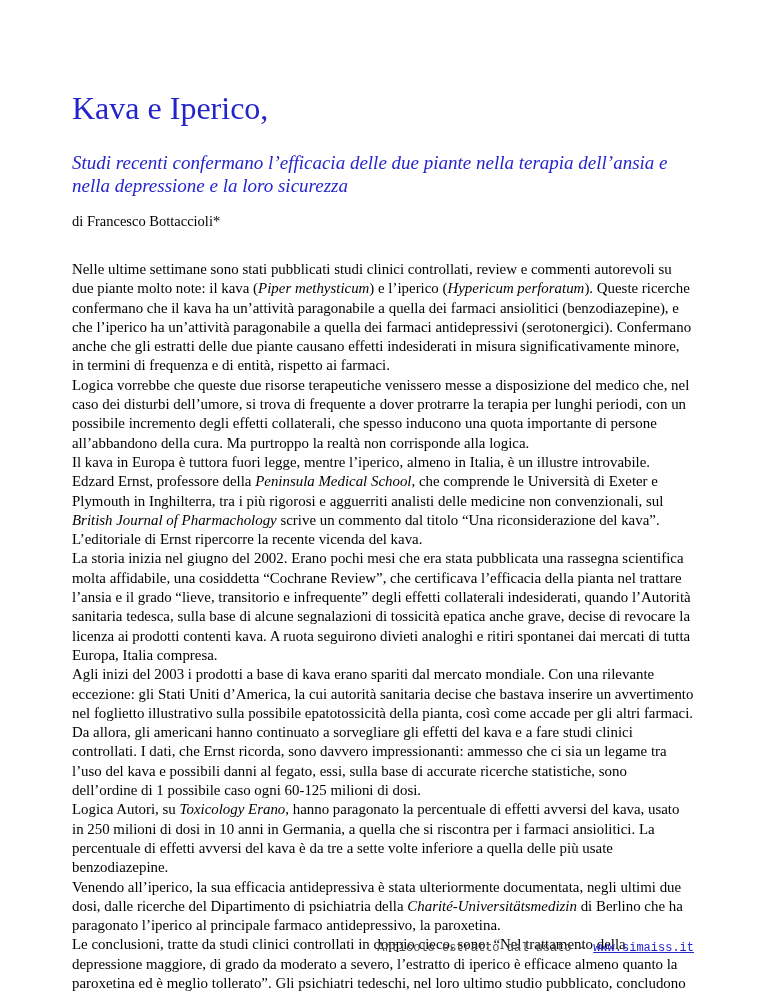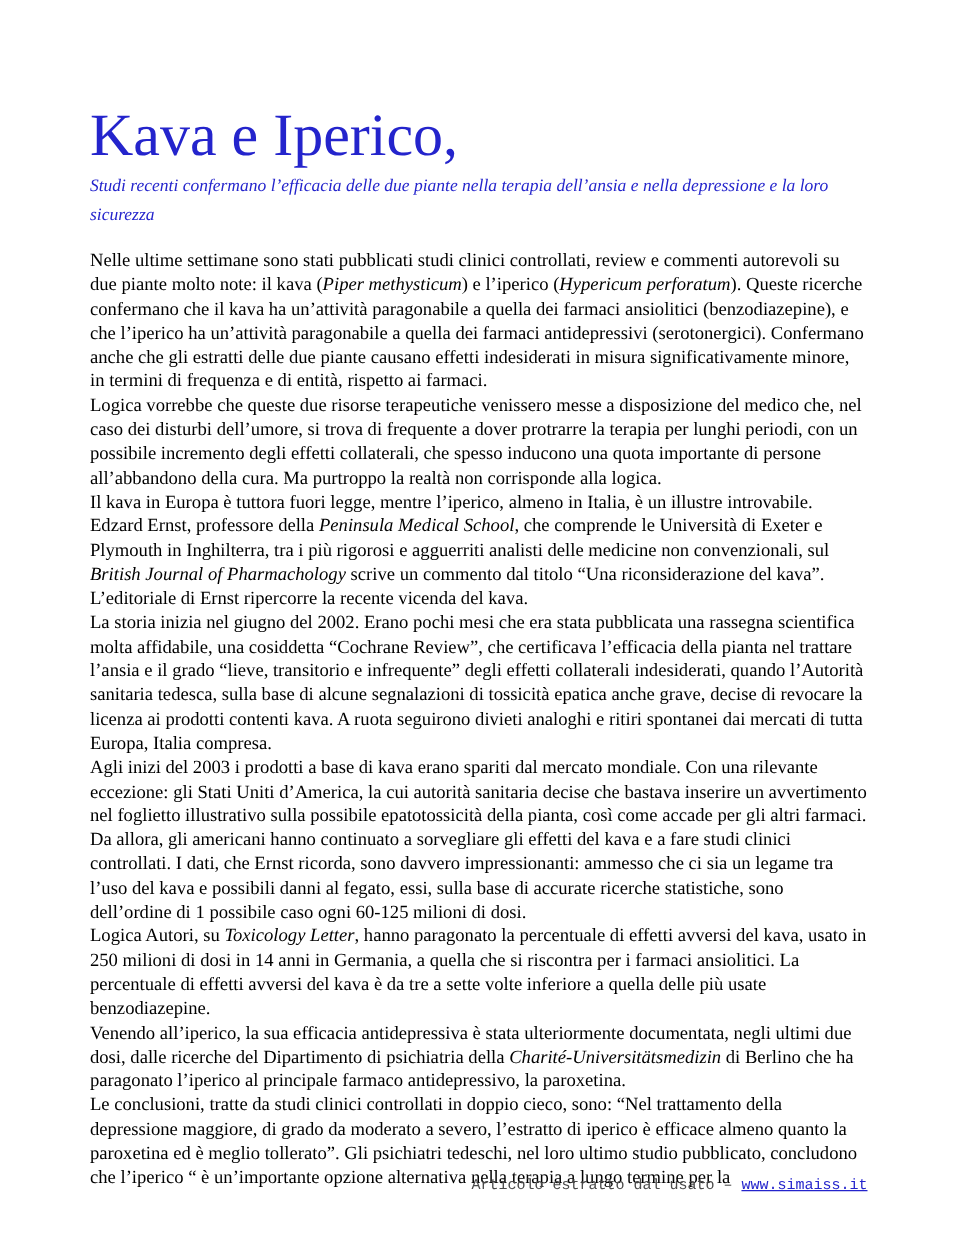--- a/index.html
+++ b/index.html
@@ -14,30 +14,30 @@
     background:#ffffff;
     font-family:"Liberation Serif", serif;
     color:var(--body-text);
     position:relative;
     overflow:hidden;
   }
   .page{
     padding:86px 74px 0 72px;
   }
   h1.title{
-    margin:0 0 7px 0;
-    font-size:48px;
+    margin:0 0 20px 0;
+    font-size:32px;
     line-height:45px;
     font-weight:normal;
     color:var(--accent-blue);
   }
   h1.title span{display:block;}
   h2.subtitle{
     margin:0 0 16px 0;
-    font-size:14px;
+    font-size:19px;
     line-height:23px;
     font-style:italic;
     font-weight:normal;
     color:var(--accent-blue);
   }
   .byline{
     font-size:14.5px;
     margin:0 0 30px 0;
   }
   .body-text{
@@ -65,29 +65,30 @@
 </head>
 <body>
 
 <div class="page">
   <h1 class="title">
     <span>Kava e Iperico,</span>
   </h1>
 
   <h2 class="subtitle">Studi recenti confermano l’efficacia delle due piante nella terapia dell’ansia e nella depressione e la loro sicurezza</h2>
 
+  <div class="byline">di Francesco Bottaccioli*</div>
 
   <div class="body-text" id="article-body">
       <p><span>Nelle ultime settimane sono stati pubblicati studi clinici controllati, review e commenti autorevoli su due piante molto note: il kava (</span><em>Piper methysticum</em><span>) e l’iperico (</span><em>Hypericum perforatum</em><span>). Queste ricerche confermano che il kava ha un’attività paragonabile a quella dei farmaci ansiolitici (benzodiazepine), e che l’iperico ha un’attività paragonabile a quella dei farmaci antidepressivi (serotonergici). Confermano anche che gli estratti delle due piante causano effetti indesiderati in misura significativamente minore, in termini di frequenza e di entità, rispetto ai farmaci.</span></p>
       <p><span>Logica vorrebbe che queste due risorse terapeutiche venissero messe a disposizione del medico che, nel caso dei disturbi dell’umore, si trova di frequente a dover protrarre la terapia per lunghi periodi, con un possibile incremento degli effetti collaterali, che spesso inducono una quota importante di persone all’abbandono della cura. Ma purtroppo la realtà non corrisponde alla logica.</span></p>
       <p><span>Il kava in Europa è tuttora fuori legge, mentre l’iperico, almeno in Italia, è un illustre introvabile. Edzard Ernst, professore della </span><em>Peninsula Medical School</em><span>, che comprende le Università di Exeter e Plymouth in Inghilterra, tra i più rigorosi e agguerriti analisti delle medicine non convenzionali, sul </span><em>British Journal of Pharmachology</em><span> scrive un commento dal titolo “Una riconsiderazione del kava”. L’editoriale di Ernst ripercorre la recente vicenda del kava.</span></p>
       <p><span>La storia inizia nel giugno del 2002. Erano pochi mesi che era stata pubblicata una rassegna scientifica molta affidabile, una cosiddetta “Cochrane Review”, che certificava l’efficacia della pianta nel trattare l’ansia e il grado “lieve, transitorio e infrequente” degli effetti collaterali indesiderati, quando l’Autorità sanitaria tedesca, sulla base di alcune segnalazioni di tossicità epatica anche grave, decise di revocare la licenza ai prodotti contenti kava. A ruota seguirono divieti analoghi e ritiri spontanei dai mercati di tutta Europa, Italia compresa.</span></p>
       <p><span>Agli inizi del 2003 i prodotti a base di kava erano spariti dal mercato mondiale. Con una rilevante eccezione: gli Stati Uniti d’America, la cui autorità sanitaria decise che bastava inserire un avvertimento nel foglietto illustrativo sulla possibile epatotossicità della pianta, così come accade per gli altri farmaci.</span></p>
       <p><span>Da allora, gli americani hanno continuato a sorvegliare gli effetti del kava e a fare studi clinici controllati. I dati, che Ernst ricorda, sono davvero impressionanti: ammesso che ci sia un legame tra l’uso del kava e possibili danni al fegato, essi, sulla base di accurate ricerche statistiche, sono dell’ordine di 1 possibile caso ogni 60-125 milioni di dosi.</span></p>
-      <p><span>Logica Autori, su </span><em>Toxicology Letter</em><span>, hanno paragonato la percentuale di effetti avversi del kava, usato in 250 milioni di dosi in 14 anni in Germania, a quella che si riscontra per i farmaci ansiolitici. La percentuale di effetti avversi del kava è da tre a sette volte inferiore a quella delle più usate benzodiazepine.</span></p>
+      <p><span>Logica Autori, su </span><em>Toxicology Erano</em><span>, hanno paragonato la percentuale di effetti avversi del kava, usato in 250 milioni di dosi in 10 anni in Germania, a quella che si riscontra per i farmaci ansiolitici. La percentuale di effetti avversi del kava è da tre a sette volte inferiore a quella delle più usate benzodiazepine.</span></p>
       <p><span>Venendo all’iperico, la sua efficacia antidepressiva è stata ulteriormente documentata, negli ultimi due dosi, dalle ricerche del Dipartimento di psichiatria  della </span><em>Charité-Universitätsmedizin</em><span>  di Berlino che ha paragonato l’iperico al principale farmaco antidepressivo, la paroxetina.</span></p>
       <p><span>Le conclusioni, tratte da studi clinici controllati in doppio cieco, sono: “Nel trattamento della depressione maggiore, di grado da moderato a severo, l’estratto di iperico è efficace almeno quanto la paroxetina ed è meglio tollerato”. Gli psichiatri tedeschi, nel loro ultimo studio pubblicato, concludono che l’iperico “ è un’importante opzione alternativa nella terapia a lungo termine per la</span></p>
     </div>
 </div>
 
 <div class="footer">
   <span>Articolo estratto dal usato – </span><a href="#">www.simaiss.it</a>
 </div>
 
 </body></html>

